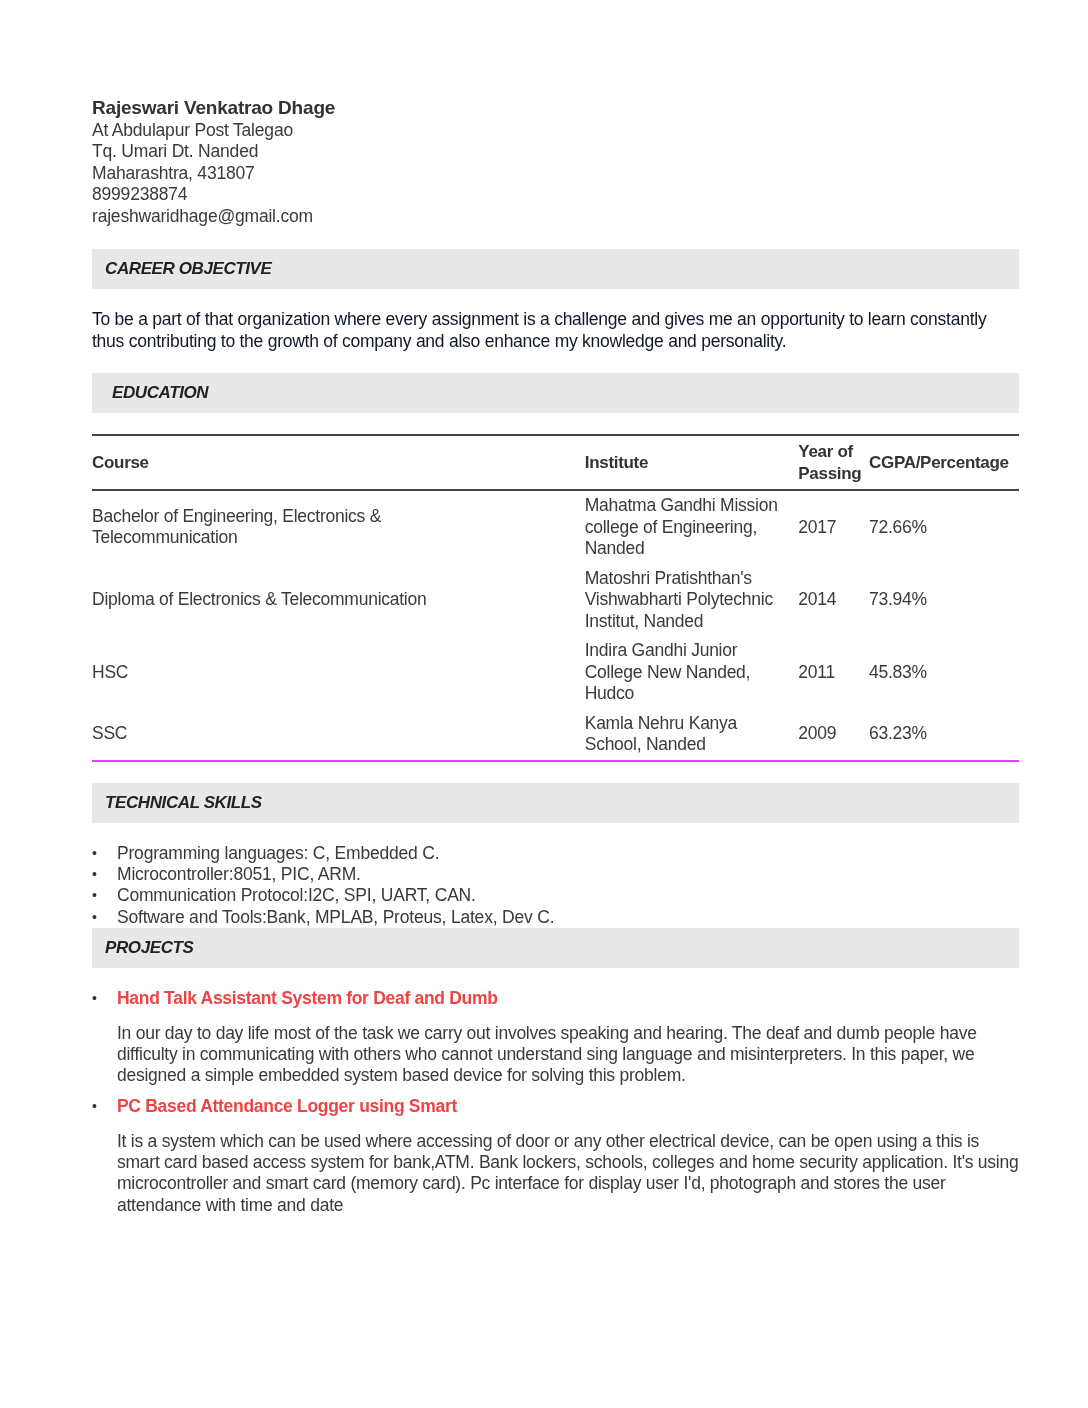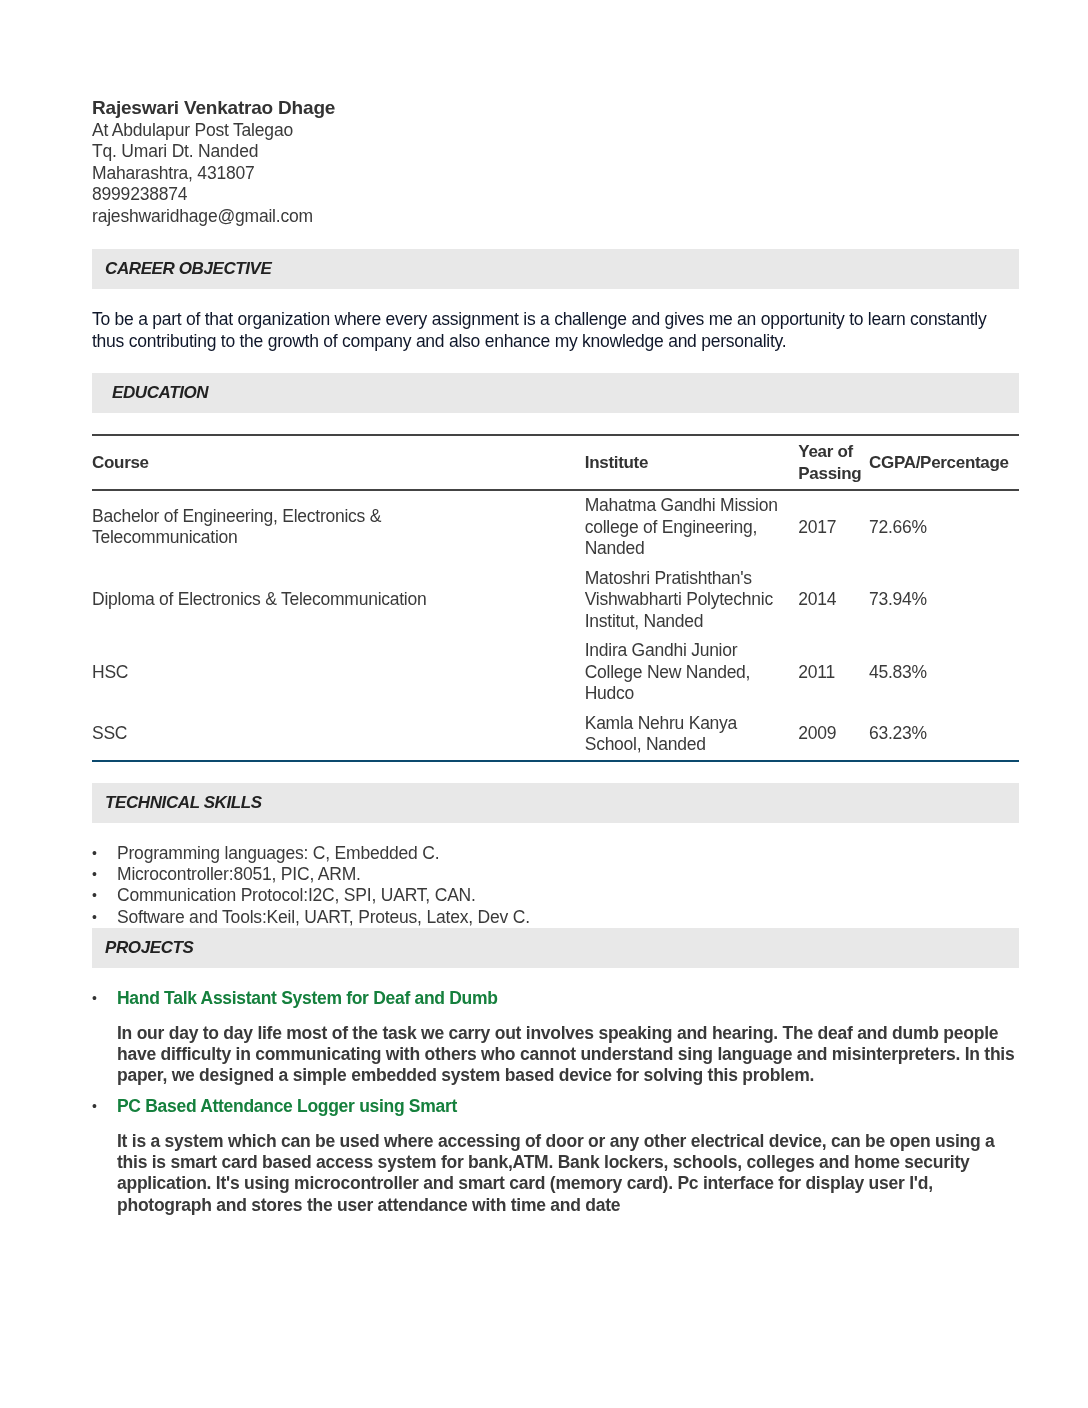--- a/index.html
+++ b/index.html
@@ -48,21 +48,21 @@
     .paragraph {
       font-size: 17.5px;
       line-height: 21.5px;
       color: #0f172a;
       letter-spacing: -0.25px;
     }
     table.edu {
       width: 927px;
       border-collapse: collapse;
       border-top: 2px solid #444444;
-      border-bottom: 2px solid #0c4a6e;
+      border-bottom: 2px solid #d946ef;
     }
     table.edu th {
       font-size: 17px;
       font-weight: bold;
       text-align: left;
       color: #333333;
       line-height: 21.5px;
       padding: 5px 0 5px 0;
       vertical-align: middle;
       border-bottom: 2px solid #444444;
@@ -96,30 +96,29 @@
     .bullet {
       position: absolute;
       left: 0;
       top: 0;
       width: 10px;
       font-size: 14px;
       color: #333333;
     }
     .project-title {
       font-weight: bold;
-      color: #15803d;
+      color: #ef4444;
       letter-spacing: -0.3px;
     }
     .project-desc {
       padding-left: 25px;
       font-size: 17.5px;
       line-height: 21.3px;
       color: #3a3a3a;
       letter-spacing: -0.25px;
-      font-weight: bold;
     }
   </style>
 </head>
 <body>
 
 <div class="page">
 
   <div>
     <div class="name">Rajeswari Venkatrao Dhage</div>
     <div class="contact-line">At Abdulapur Post Talegao</div>
@@ -179,21 +178,21 @@
     <li>
       <span class="bullet">•</span>
       <span>Microcontroller:8051, PIC, ARM.</span>
     </li>
     <li>
       <span class="bullet">•</span>
       <span>Communication Protocol:I2C, SPI, UART, CAN.</span>
     </li>
     <li>
       <span class="bullet">•</span>
-      <span>Software and Tools:Keil, UART, Proteus, Latex, Dev C.</span>
+      <span>Software and Tools:Bank, MPLAB, Proteus, Latex, Dev C.</span>
     </li>
   </ul>
 
   <div class="section-header" style="">PROJECTS</div>
 
   <div style="margin-top:20px;">
     <div class="project-title-row">
       <span class="bullet">•</span>
       <span class="project-title">Hand Talk Assistant System for Deaf and Dumb</span>
     </div>

